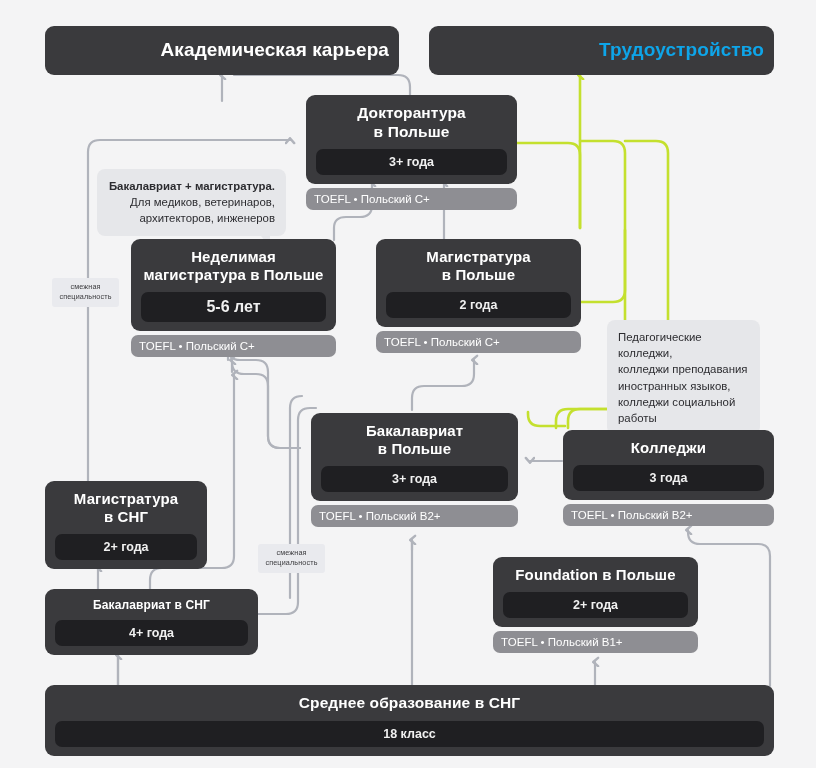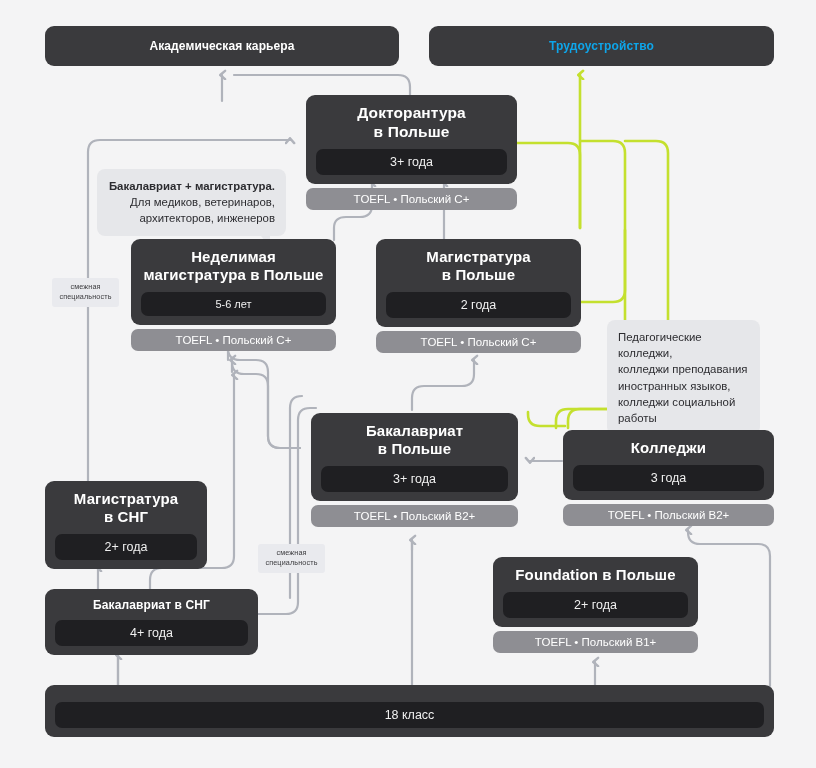--- a/index.html
+++ b/index.html
@@ -29,37 +29,37 @@
     font-weight:bold;
     line-height:1.2;
     letter-spacing:.1px;
     white-space:pre-line;
   }
   .card .pill{
     margin-top:8px;
     background:#1f1f22;
     border-radius:7px;
     color:#f0f0f0;
-    font-weight:normal;
+    font-weight:bold;
     padding:6px 8px;
     box-sizing:border-box;
   }
   .reqbar{
     margin-top:4px;
     background:#8e8e93;
     border-radius:7px;
     color:#ffffff;
-    text-align:center;
+    text-align:left;
     padding:5px 8px;
     box-sizing:border-box;
   }
 
   
   .banner .card{padding:13px 10px;}
-  .banner .title{font-size:12px;}
+  .banner .title{font-size:19px;text-align:right;}
 
   
   .note{
     position:absolute;
     background:#e6e7ea;
     border-radius:8px;
     color:#2c2c30;
     box-sizing:border-box;
     padding:9px 11px;
     line-height:1.42;
@@ -184,21 +184,21 @@
     <span class="strong">Бакалавриат + магистратура.</span>
     <span style="white-space:pre-line;">Для медиков, ветеринаров,
 архитекторов, инженеров</span>
     <span class="tail" style="right:16px;bottom:-11px;"></span>
   </div>
 
   <div class="node" style="left:131px;top:239px;width:205px;">
     <div class="card">
       <div class="title" style="font-size:15px;">Неделимая
 магистратура в Польше</div>
-      <div class="pill" style="font-size:11px;">5-6 лет</div>
+      <div class="pill" style="font-size:16px;">5-6 лет</div>
     </div>
     <div class="reqbar" style="font-size:11.5px;">TOEFL • Польский C+</div>
   </div>
 
   <div class="node" style="left:376px;top:239px;width:205px;">
     <div class="card">
       <div class="title" style="font-size:15px;">Магистратура
 в Польше</div>
       <div class="pill" style="font-size:12.5px;">2 года</div>
     </div>
@@ -249,20 +249,21 @@
   <div class="node" style="left:493px;top:557px;width:205px;">
     <div class="card">
       <div class="title" style="font-size:15px;">Foundation в Польше</div>
       <div class="pill" style="font-size:12.5px;">2+ года</div>
     </div>
     <div class="reqbar" style="font-size:11.5px;">TOEFL • Польский B1+</div>
   </div>
 
   <div class="node" style="left:45px;top:685px;width:729px;">
     <div class="card">
+      <div class="title" style="font-size:15.5px;">Среднее образование в СНГ</div>
       <div class="pill" style="font-size:12.5px;">18 класс</div>
     </div>
   </div>
 
   <div class="tag" style="left:52px;top:278px;width:67px;white-space:pre-line;">смежная
 специальность</div>
 
   <div class="tag" style="left:258px;top:544px;width:67px;white-space:pre-line;">смежная
 специальность</div>
 

